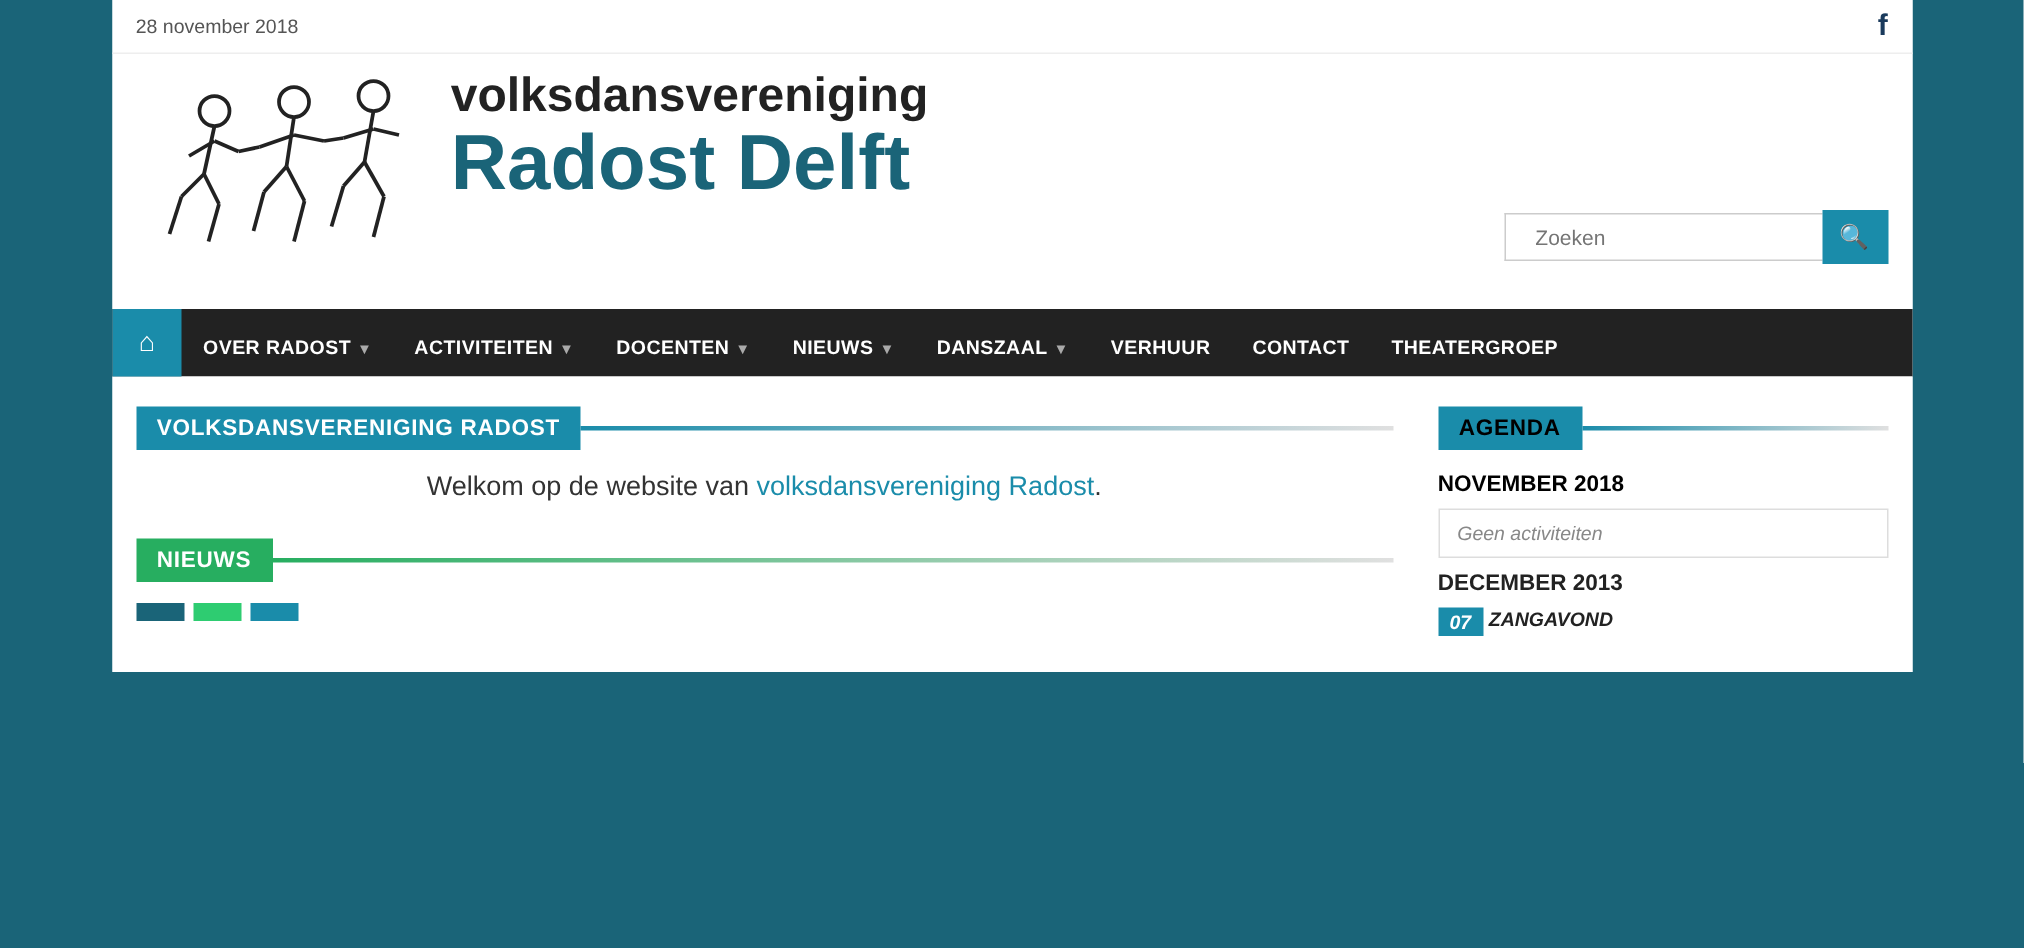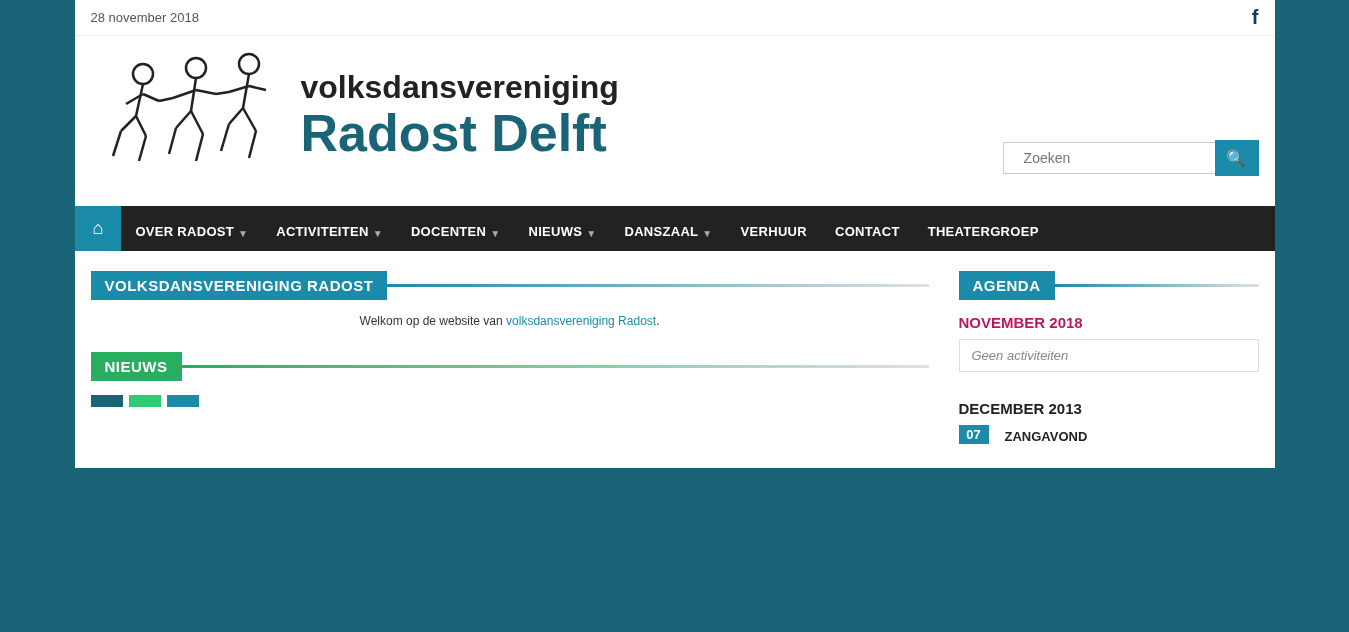--- a/index.html
+++ b/index.html
@@ -37,21 +37,20 @@
     
     .header {
       display: flex;
       justify-content: space-between;
       align-items: center;
       padding: 10px 16px 20px 16px;
       background: #fff;
     }
     .logo-area {
       display: flex;
-      align-items: center;
       gap: 10px;
     }
     .logo-svg {
       width: 200px;
       height: 140px;
     }
     .site-title {
       display: flex;
       flex-direction: column;
       line-height: 1.1;
@@ -153,75 +152,76 @@
       text-transform: uppercase;
       letter-spacing: 0.5px;
     }
     .section-header-line {
       flex: 1;
       height: 3px;
       background: linear-gradient(to right, #1a8caa, #e0e0e0);
       margin-left: 0;
     }
     .welcome-text {
-      font-size: 12px;
+      font-size: 18px;
       color: #333;
       margin-bottom: 24px;
     }
     .welcome-text a {
       color: #1a8caa;
       text-decoration: none;
     }
     
     .agenda-header {
       display: flex;
       align-items: center;
       margin-bottom: 14px;
     }
     .agenda-label {
       background: #1a8caa;
-      color: #ffffff;
+      color: #000000;
       font-weight: bold;
       font-size: 15px;
       padding: 6px 14px;
       text-transform: uppercase;
       letter-spacing: 0.5px;
     }
     .agenda-line {
       flex: 1;
       height: 3px;
       background: linear-gradient(to right, #1a8caa, #e0e0e0);
     }
     .month-title {
       font-weight: bold;
       font-size: 15px;
-      color: #be185d;
+      color: #000000;
       margin-bottom: 8px;
       margin-top: 4px;
     }
     .no-activities {
       border: 1px solid #ddd;
       padding: 8px 12px;
       font-size: 13px;
       color: #888;
       font-style: italic;
-      margin-bottom: 28px;
+      margin-bottom: 8px;
       background: #fff;
     }
     .december-title {
       font-weight: bold;
       font-size: 15px;
       color: #222;
       margin-bottom: 8px;
     }
     .agenda-event {
       display: flex;
-      align-items: flex-end;
-      gap: 16px;
+      align-items: flex-start;
+      gap: 4px;
       margin-bottom: 4px;
+      font-style: italic;
     }
     .event-date-block {
       background: #1a8caa;
       color: #fff;
       font-size: 13px;
       font-weight: bold;
       padding: 2px 7px;
       min-width: 30px;
       text-align: center;
     }

